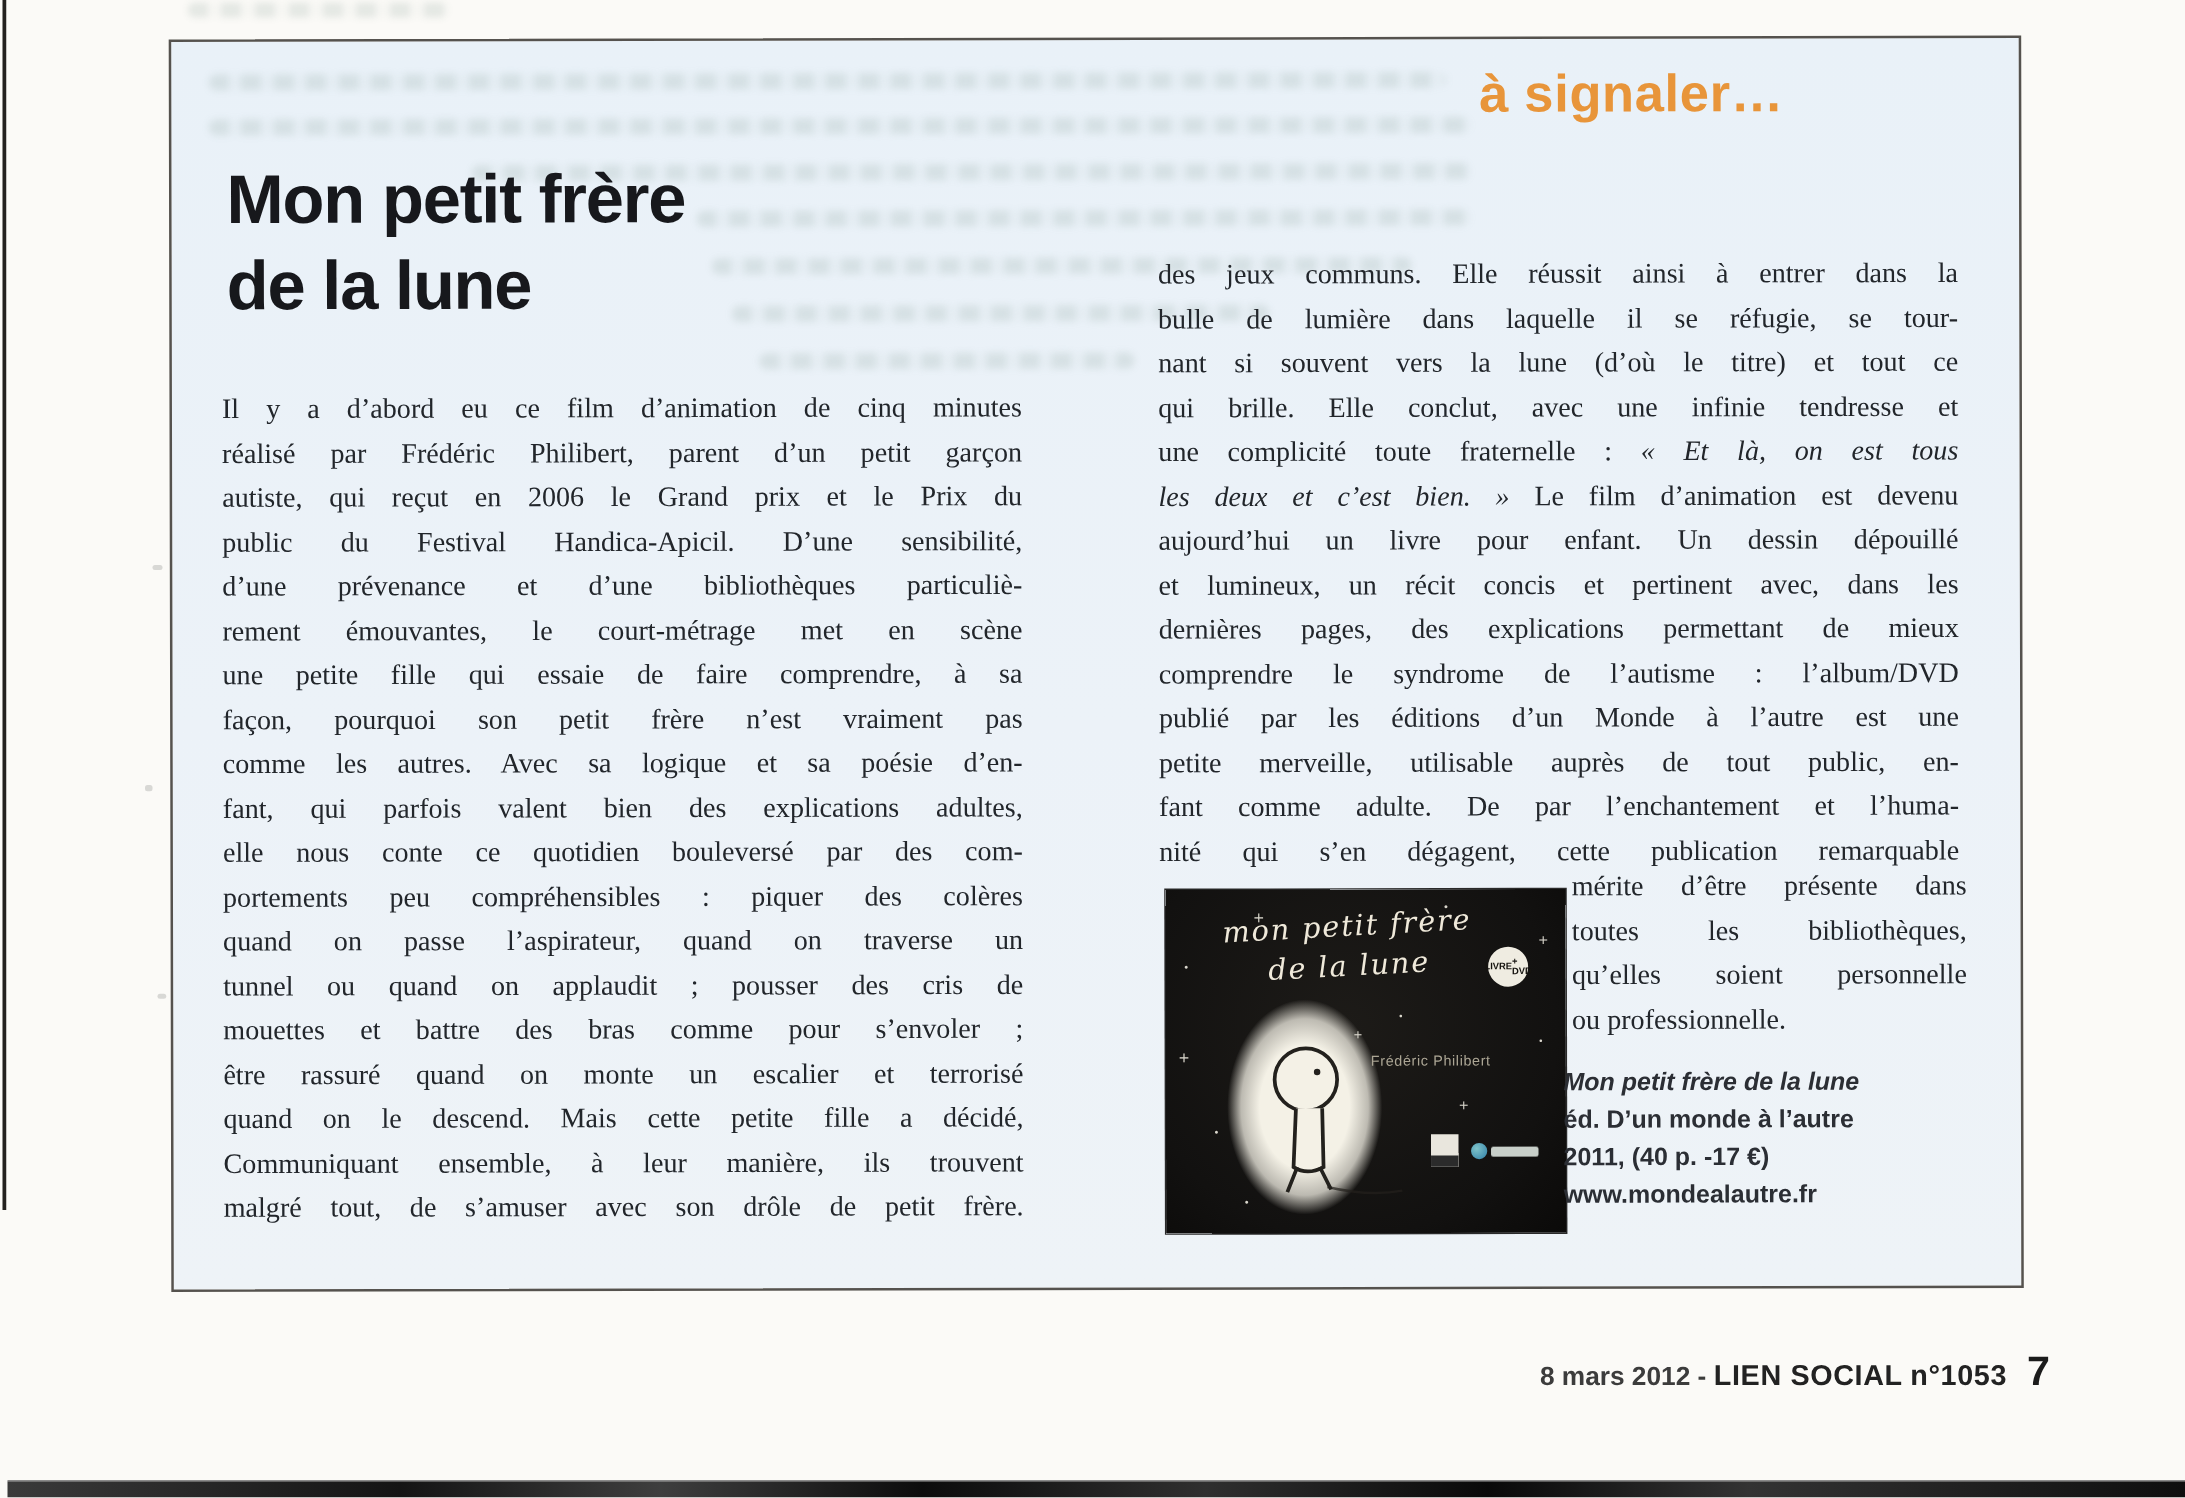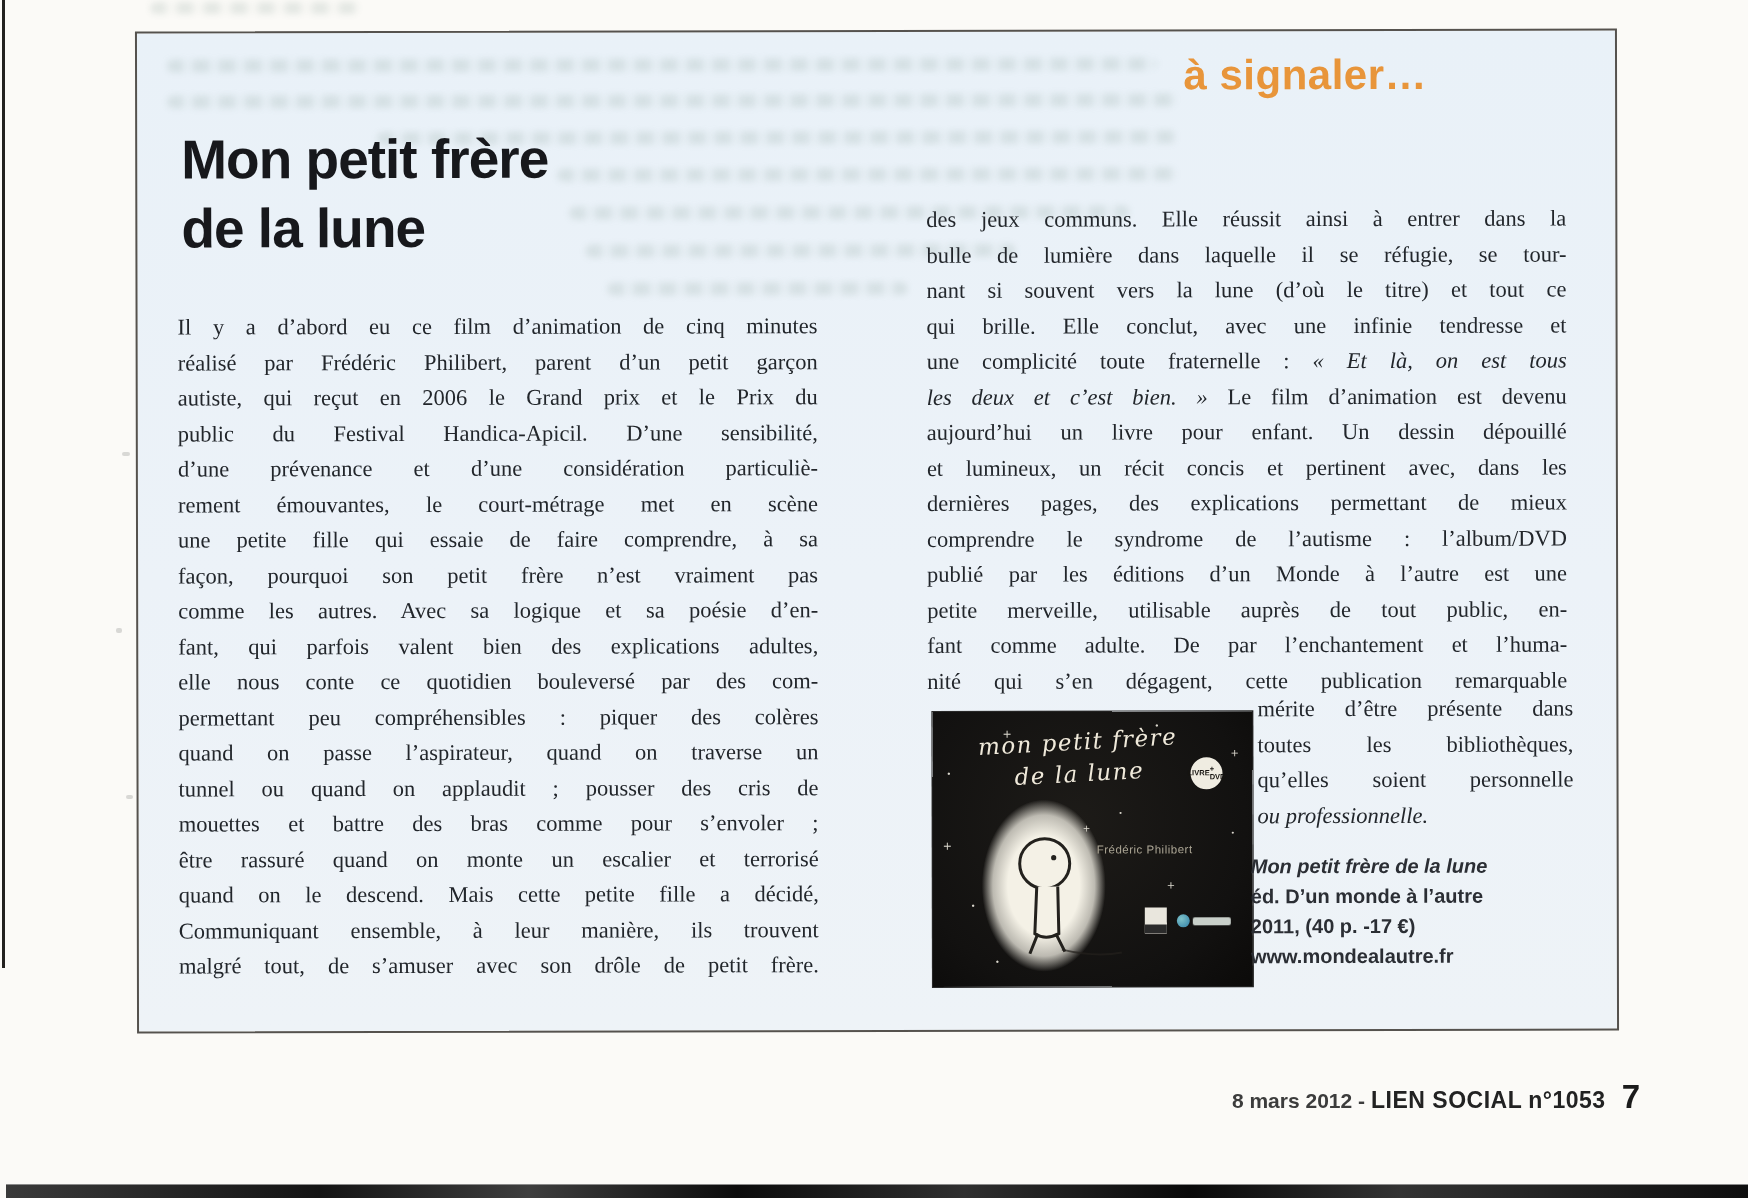--- a/index.html
+++ b/index.html
@@ -42,21 +42,21 @@
   }
   .col{
     position:absolute;
     font-family:"Liberation Serif",serif;
     font-size:22.5px;line-height:35.5px;color:#22262b;
   }
   .col .tline{text-align:justify;text-align-last:justify;white-space:nowrap;}
   .col-left{left:40px;top:276px;width:640px;}
   .col-right{left:789px;top:170px;width:640px;}
   .col-wrap{left:1119px;top:660px;width:316px;}
-  .col-wrap .tline:last-child{text-align-last:left;font-style:italic;}
+  .col-wrap .tline:last-child{text-align-last:left;}
 
   
   .book-cover{
     position:absolute;left:794px;top:680px;width:320px;height:275px;
     background:radial-gradient(circle at 45% 40%,#1d1b18 0%,#121110 70%,#0b0a09 100%);
     box-shadow:0 0 0 1px #2a2a2a;
   }
   .cover-title{
     position:absolute;left:0;right:28px;top:14px;text-align:center;
     font-family:"DejaVu Serif",serif;font-style:italic;
@@ -125,28 +125,28 @@
     <div class="article-title">
       <div>Mon petit frère</div>
       <div>de la lune</div>
     </div>
 
     <div class="col col-left">
         <div class="tline">Il y a d’abord eu ce film d’animation de cinq minutes</div>
         <div class="tline">réalisé par Frédéric Philibert, parent d’un petit garçon</div>
         <div class="tline">autiste, qui reçut en 2006 le Grand prix et le Prix du</div>
         <div class="tline">public du Festival Handica-Apicil. D’une sensibilité,</div>
-        <div class="tline">d’une prévenance et d’une considération particuliè-</div>
+        <div class="tline">d’une prévenance et d’une bibliothèques particuliè-</div>
         <div class="tline">rement émouvantes, le court-métrage met en scène</div>
         <div class="tline">une petite fille qui essaie de faire comprendre, à sa</div>
         <div class="tline">façon, pourquoi son petit frère n’est vraiment pas</div>
         <div class="tline">comme les autres. Avec sa logique et sa poésie d’en-</div>
         <div class="tline">fant, qui parfois valent bien des explications adultes,</div>
         <div class="tline">elle nous conte ce quotidien bouleversé par des com-</div>
-        <div class="tline">permettant peu compréhensibles : piquer des colères</div>
+        <div class="tline">portements peu compréhensibles : piquer des colères</div>
         <div class="tline">quand on passe l’aspirateur, quand on traverse un</div>
         <div class="tline">tunnel ou quand on applaudit ; pousser des cris de</div>
         <div class="tline">mouettes et battre des bras comme pour s’envoler ;</div>
         <div class="tline">être rassuré quand on monte un escalier et terrorisé</div>
         <div class="tline">quand on le descend. Mais cette petite fille a décidé,</div>
         <div class="tline">Communiquant ensemble, à leur manière, ils trouvent</div>
         <div class="tline">malgré tout, de s’amuser avec son drôle de petit frère.</div>
       </div>
     <div class="col col-right">
         <div class="tline">des jeux communs. Elle réussit ainsi à entrer dans la</div>

